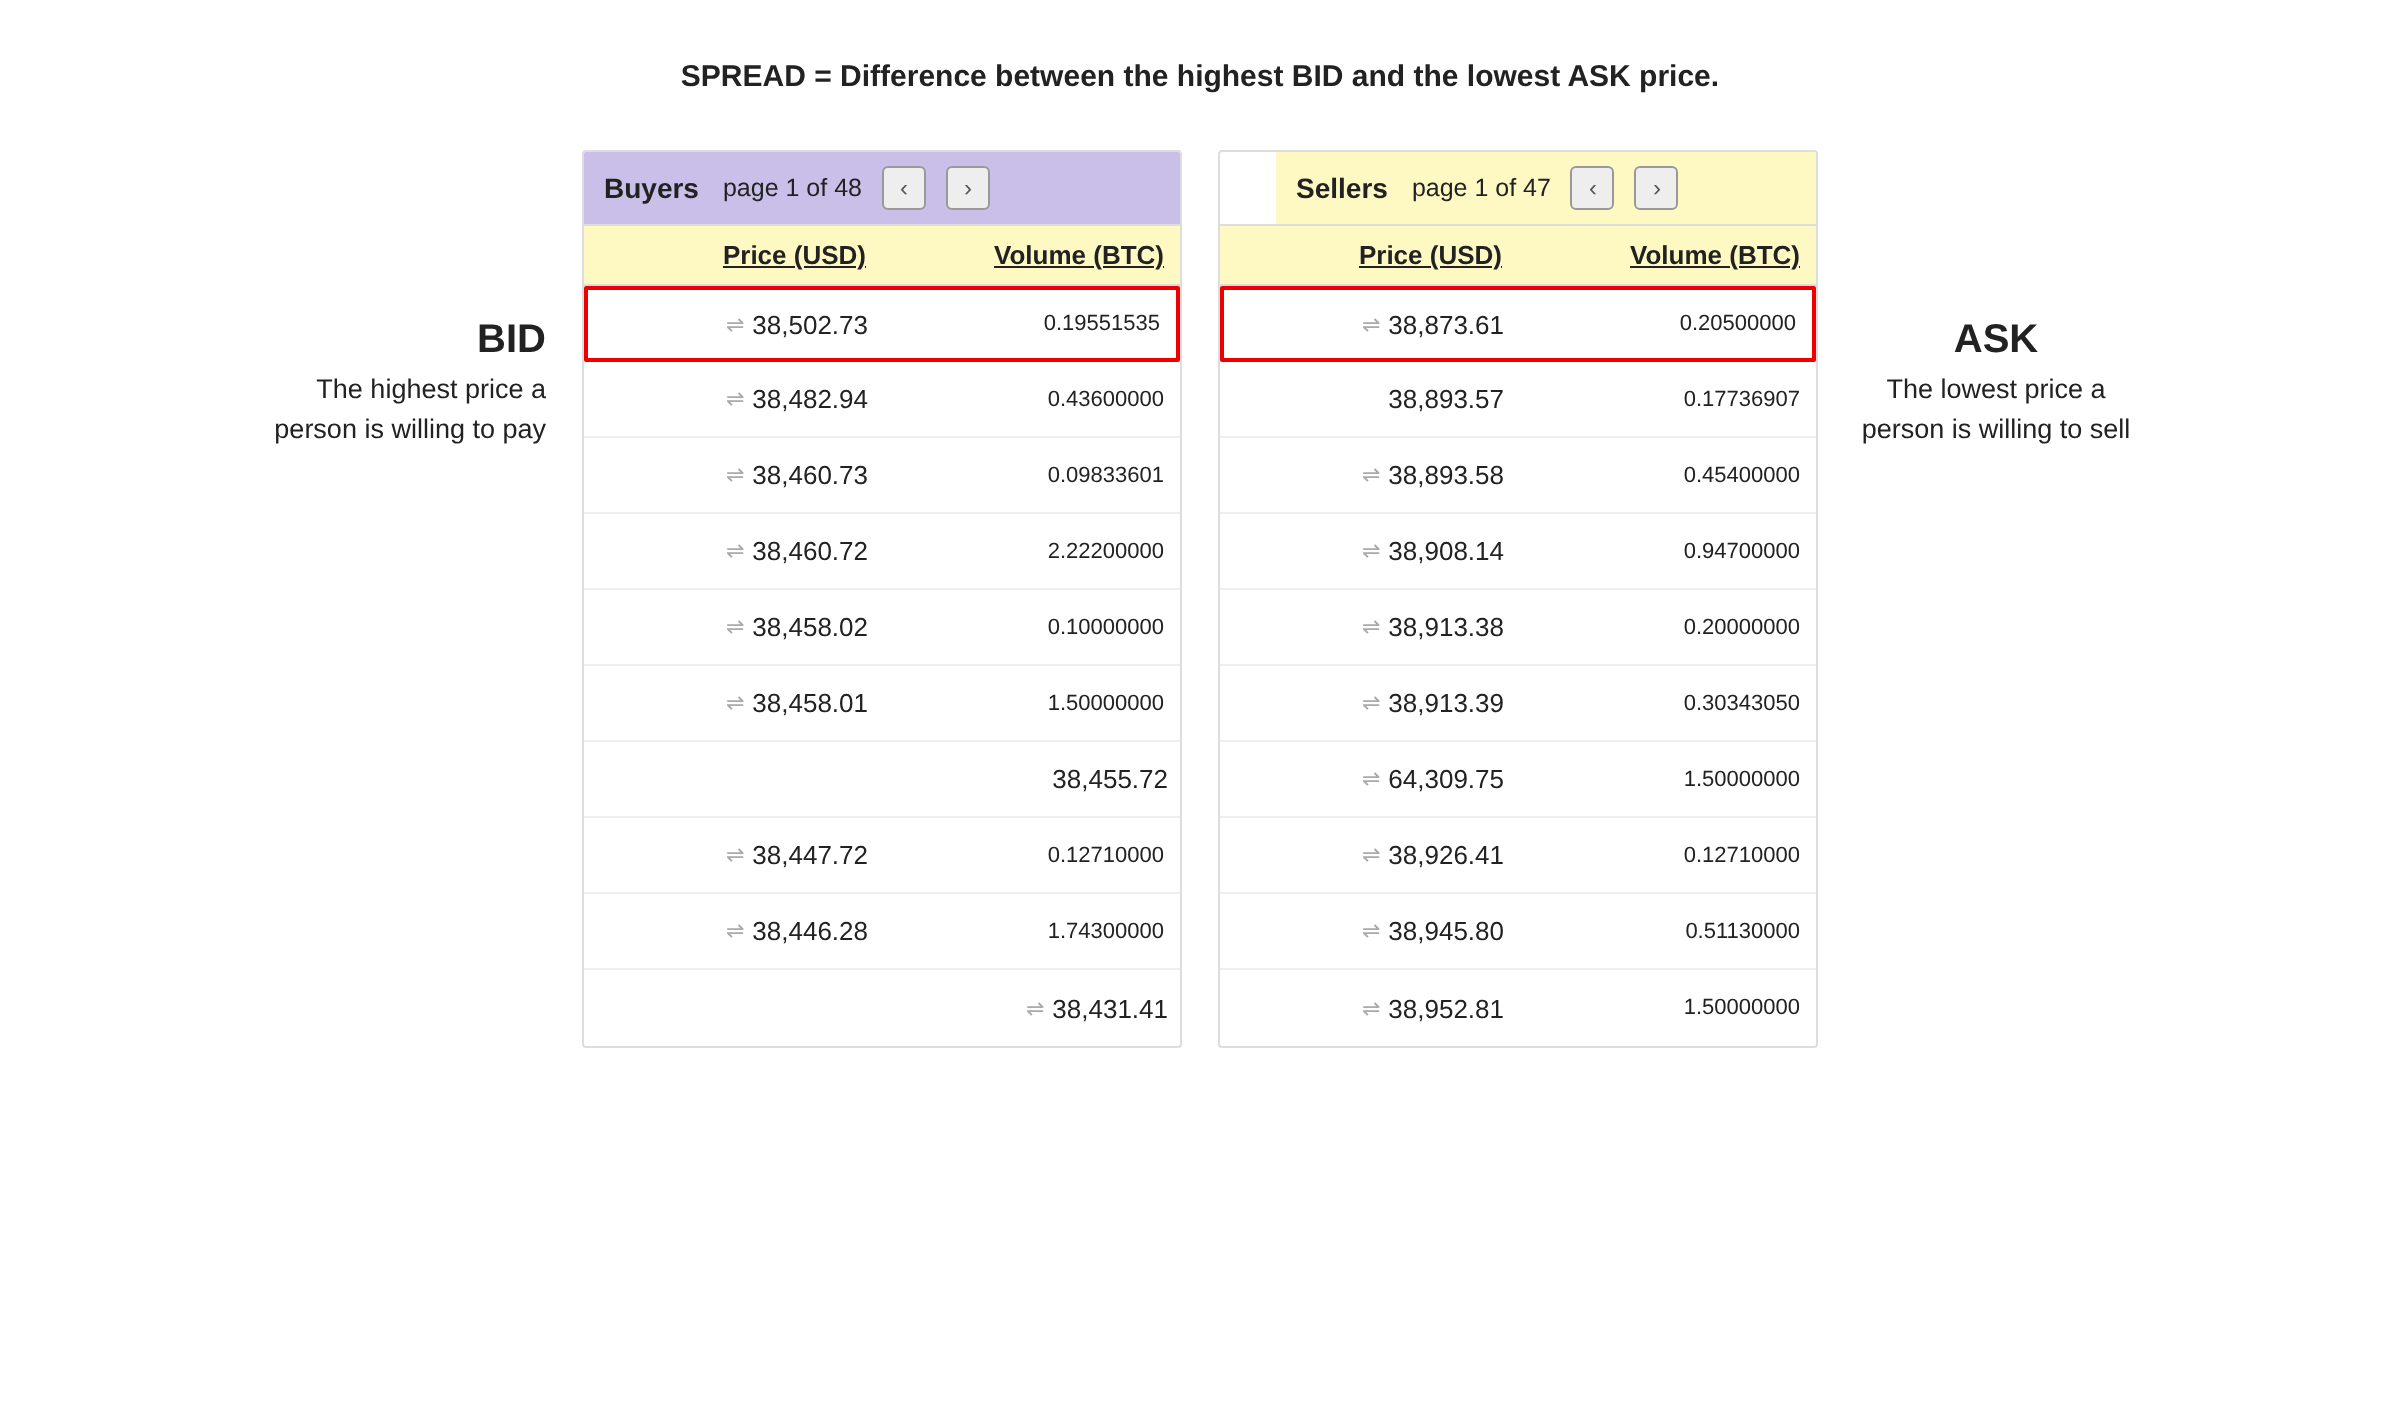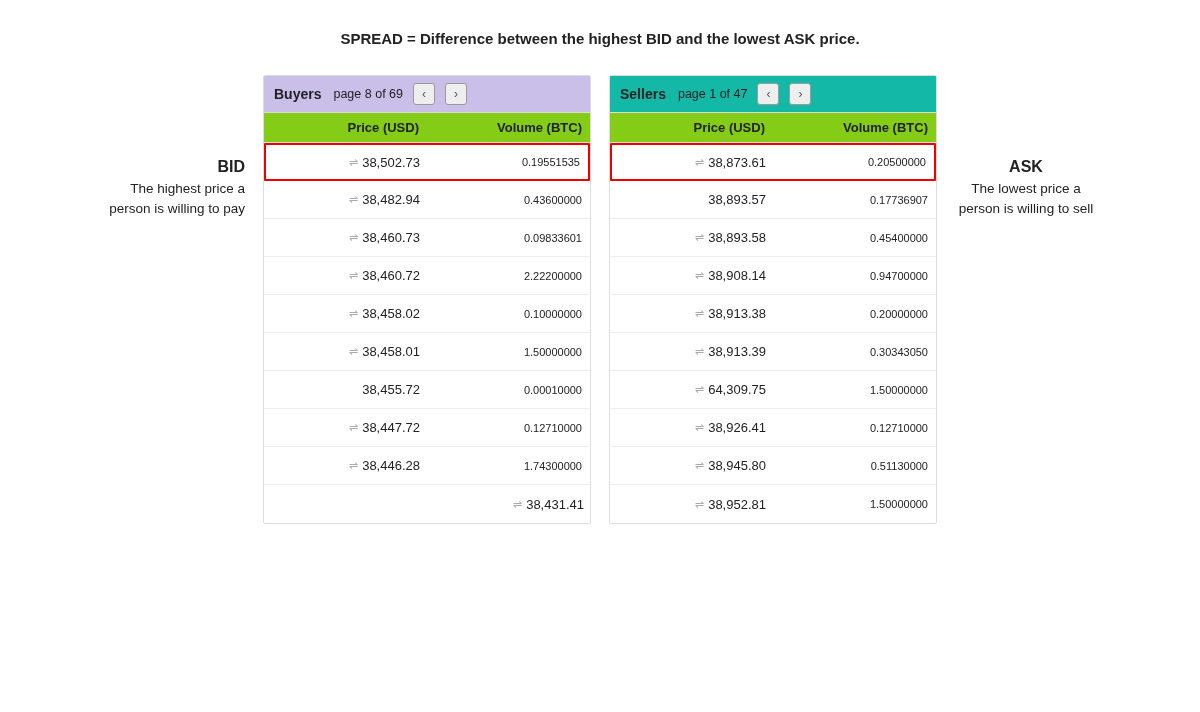--- a/index.html
+++ b/index.html
@@ -35,42 +35,42 @@
     .side-label.left {
       text-align: right;
       padding-right: 18px;
     }
     .side-label.right {
       text-align: center;
       padding-left: 18px;
     }
     .side-label .label-title {
       font-weight: bold;
-      font-size: 16px;
+      font-size: 20px;
     }
     .tables-container {
       display: flex;
       gap: 18px;
     }
     .table-box {
       border: 1px solid #ddd;
       border-radius: 2px;
       overflow: hidden;
-      width: 328px;
+      width: 300px;
     }
     .table-header-row {
       display: flex;
       align-items: center;
       padding: 7px 10px;
       font-size: 13.5px;
       font-weight: bold;
       gap: 8px;
     }
     .buyers-header { background: #c9bfe8; }
-    .sellers-header { background: #14b8a6; }
+    .sellers-header { background: #fef9c3; margin-left: 28px; }
     .header-title {
       font-weight: bold;
       font-size: 14px;
     }
     .header-page {
       font-size: 12.5px;
       font-weight: normal;
       margin-left: 4px;
     }
     .nav-btn {
@@ -82,23 +82,24 @@
       border: 1px solid #999;
       border-radius: 3px;
       background: #eee;
       cursor: pointer;
       font-size: 12px;
       color: #555;
       margin-left: 2px;
     }
     .col-headers {
       display: flex;
-      background: #84cc16;
+      background: #fef9c3;
       border-top: 1px solid #ddd;
       border-bottom: 1px solid #ddd;
+      text-decoration: underline;
     }
     .col-price, .col-volume {
       flex: 1;
       padding: 7px 8px;
       font-size: 13px;
       font-weight: bold;
       text-align: right;
     }
     .col-price { text-align: right; }
     .data-row {
@@ -147,21 +148,21 @@
   <div class="side-label left">
     <div class="label-title">BID</div>
     <div>The highest price a person is willing to pay</div>
   </div>
 
   <div class="tables-container">
 
     <div class="table-box">
       <div class="table-header-row buyers-header">
         <span class="header-title">Buyers</span>
-        <span class="header-page">page 8 of 69</span>
+        <span class="header-page">page 1 of 48</span>
         <button class="nav-btn">‹</button>
         <button class="nav-btn">›</button>
       </div>
       <div class="col-headers">
         <div class="col-price">Price (USD)</div>
         <div class="col-volume">Volume (BTC)</div>
       </div>
 
       <div id="buyers-rows">
           <div class="data-row highlight">
@@ -203,21 +204,20 @@
             <div class="cell-price">
               <span class="icon-arrows">⇌</span>
               <span>38,458.01</span>
             </div>
             <div class="cell-volume">1.50000000</div>
           </div>
           <div class="data-row">
             <div class="cell-price">
               <span>38,455.72</span>
             </div>
-            <div class="cell-volume">0.00010000</div>
           </div>
           <div class="data-row">
             <div class="cell-price">
               <span class="icon-arrows">⇌</span>
               <span>38,447.72</span>
             </div>
             <div class="cell-volume">0.12710000</div>
           </div>
           <div class="data-row">
             <div class="cell-price">

